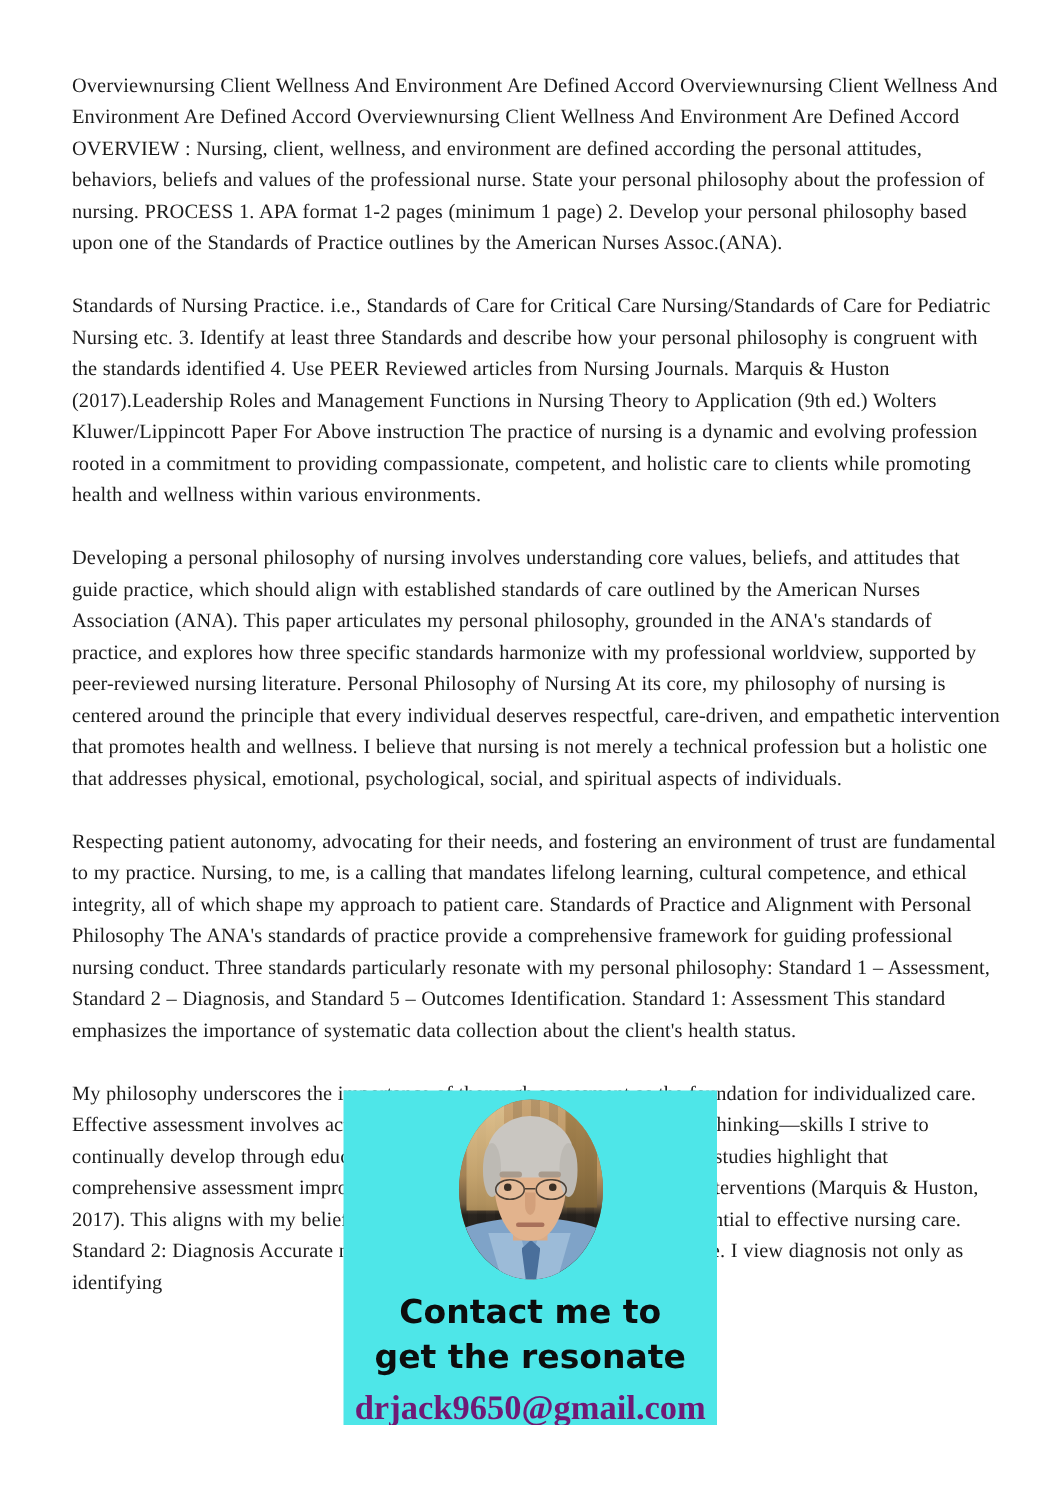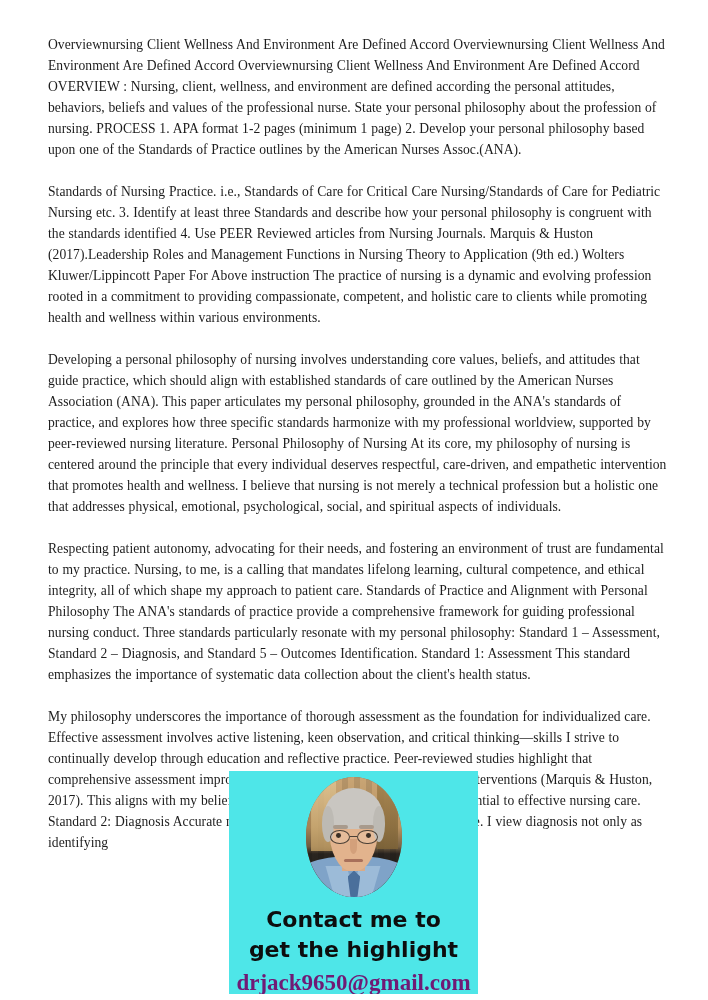--- a/index.html
+++ b/index.html
@@ -19,21 +19,21 @@
     background: #ffffff;
     overflow: hidden;
   }
   .doc-body {
     position: absolute;
     left: 48px;
     top: 30px;
     width: 620px;
   }
   .para {
-    margin: 4px 0 21px 0;
+    margin: 16px 0 21px 0;
     font-size: 13.6px;
     line-height: 21px;
     text-align: left;
     color: #1c1c1c;
     letter-spacing: 0.05px;
     word-spacing: 0.3px;
   }
   .para:last-child { margin-bottom: 0; }
 
   
@@ -42,21 +42,20 @@
     left: 229px;
     top: 727px;
     width: 249px;
     height: 223px;
     background: #4ee6e8;
     display: flex;
     flex-direction: column;
     align-items: center;
     overflow: hidden;
     z-index: 5;
-    margin-top: 44px;
   }
   .portrait {
     position: relative;
     width: 96px;
     height: 120px;
     margin-top: 6px;
     border-radius: 50% / 50%;
     overflow: hidden;
     background: #8d6e4a;
     flex: none;
@@ -279,18 +278,18 @@
         <div class="lens right"></div>
         <div class="bridge"></div>
       </div>
       <div class="eye-l"></div>
       <div class="eye-r"></div>
       <div class="nose"></div>
       <div class="mouth"></div>
     </div>
 
     <div class="contact-line first">Contact me to</div>
-    <div class="contact-line">get the highlight</div>
+    <div class="contact-line">get the resonate</div>
     <div class="contact-email">drjack9650@gmail.com</div>
 
   </div>
 
 </div>
 
 </body></html>

